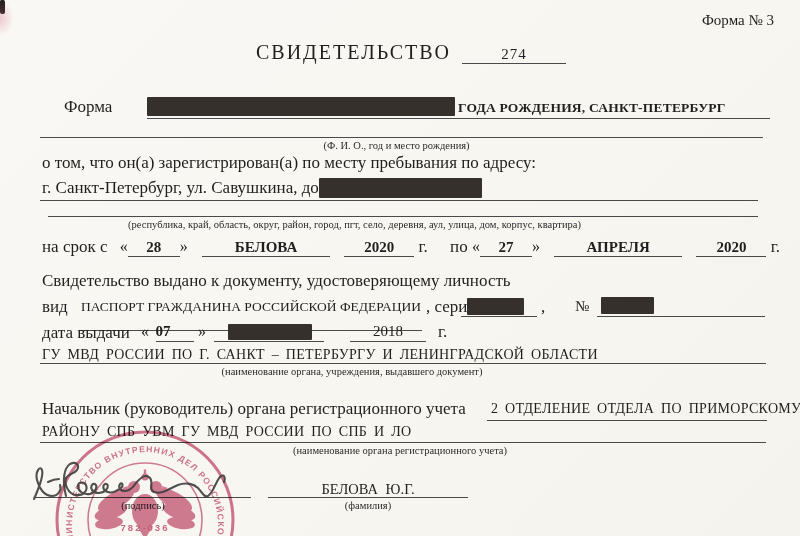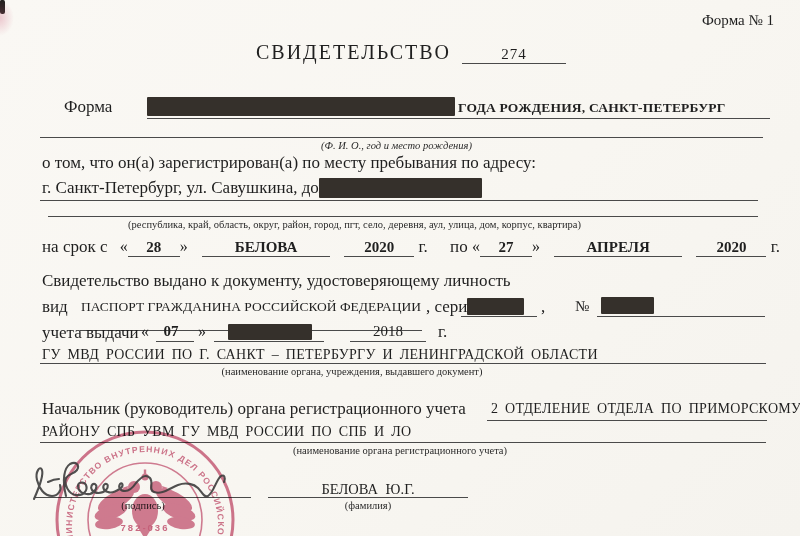--- a/index.html
+++ b/index.html
@@ -28,32 +28,32 @@
 </style>
 </head>
 <body>
 
 <div class="page">
 
   <div class="abs speck" style="left:0;top:10;width:5px;height:14px;"></div>
   <div class="abs speck" style="left:0;top:36;width:4px;height:7px;"></div>
   <div class="abs pink-smudge" style="left:0;top:183;width:14px;height:36px;"></div>
 
-  <div class="abs" style="right:26px;top:12px;font-size:15px;">Форма № 1</div>
+  <div class="abs" style="right:26px;top:12px;font-size:15px;">Форма № 3</div>
 
   <div class="abs" style="left:256px;top:41px;font-size:20px;letter-spacing:2px;">СВИДЕТЕЛЬСТВО</div>
   <div class="abs" style="left:462px;top:46px;width:104px;font-size:15px;letter-spacing:1px;text-align:center;">274</div>
   <div class="abs line" style="left:462px;top:63px;width:104px;"></div>
 
   <div class="abs t" style="left:64px;top:97px;">Форма</div>
   <div class="abs redact" style="left:147px;top:97px;width:308px;height:19px;"></div>
   <div class="abs boldcaps" style="left:458px;top:100px;">ГОДА РОЖДЕНИЯ, САНКТ-ПЕТЕРБУРГ</div>
   <div class="abs line" style="left:147px;top:118px;width:623px;"></div>
   <div class="abs line" style="left:40px;top:137px;width:723px;"></div>
-  <div class="abs caption" style="left:0;top:140px;width:793px;font-style:italic;">(Ф. И. О., год и место рождения)</div>
+  <div class="abs caption" style="left:0;top:140px;width:793px;">(Ф. И. О., год и место рождения)</div>
 
   <div class="abs t" style="left:42px;top:153px;">о том, что он(а) зарегистрирован(а) по месту пребывания по адресу:</div>
 
   <div class="abs t" style="left:42px;top:178px;">г. Санкт-Петербург, ул. Савушкина, дом</div>
   <div class="abs redact" style="left:319px;top:178px;width:163px;height:20px;"></div>
   <div class="abs line" style="left:40px;top:200px;width:718px;"></div>
   <div class="abs line" style="left:48px;top:216px;width:710px;"></div>
   <div class="abs caption" style="left:0;top:219px;width:709px;">(республика, край, область, округ, район, город, пгт, село, деревня, аул, улица, дом, корпус, квартира)</div>
 
   <div class="abs t" style="left:42px;top:237px;">
@@ -74,23 +74,23 @@
   <div class="abs t" style="left:42px;top:297px;">вид</div>
   <div class="abs center" style="left:80px;top:299px;width:342px;font-size:13.5px;border-bottom:1px solid #4a4a4a;padding-bottom:15px;white-space:nowrap;">ПАСПОРТ ГРАЖДАНИНА РОССИЙСКОЙ ФЕДЕРАЦИИ</div>
   <div class="abs t" style="left:426px;top:297px;">, серия</div>
   <div class="abs redact" style="left:467px;top:298px;width:57px;height:17px;"></div>
   <div class="abs line" style="left:461px;top:316px;width:76px;"></div>
   <div class="abs t" style="left:541px;top:297px;">,</div>
   <div class="abs" style="left:575px;top:298px;font-size:15px;">№</div>
   <div class="abs redact" style="left:601px;top:297px;width:53px;height:17px;"></div>
   <div class="abs line" style="left:597px;top:316px;width:168px;"></div>
 
-  <div class="abs t" style="left:42px;top:323px;">учета выдачи</div>
+  <div class="abs t" style="left:42px;top:323px;">дата выдачи</div>
   <div class="abs quote" style="left:141px;top:323px;">«</div>
-  <div class="abs fldval center" style="left:152px;top:323px;width:38px;">07</div>
+  <div class="abs fldval center" style="left:144px;top:323px;width:38px;">07</div>
   <div class="abs line" style="left:156px;top:341px;width:38px;"></div>
   <div class="abs quote" style="left:198px;top:323px;">»</div>
   <div class="abs line" style="left:214px;top:341px;width:110px;"></div>
   <div class="abs redact" style="left:228px;top:324px;width:84px;height:16px;"></div>
   <div class="abs fldval center" style="left:350px;top:323px;width:76px;font-weight:normal;">2018</div>
   <div class="abs line" style="left:350px;top:341px;width:76px;"></div>
   <div class="abs t" style="left:438px;top:322px;">г.</div>
 
   <div class="abs caps" style="left:42px;top:347px;">ГУ МВД РОССИИ ПО Г. САНКТ – ПЕТЕРБУРГУ И ЛЕНИНГРАДСКОЙ ОБЛАСТИ</div>
   <div class="abs line" style="left:40px;top:363px;width:726px;"></div>

